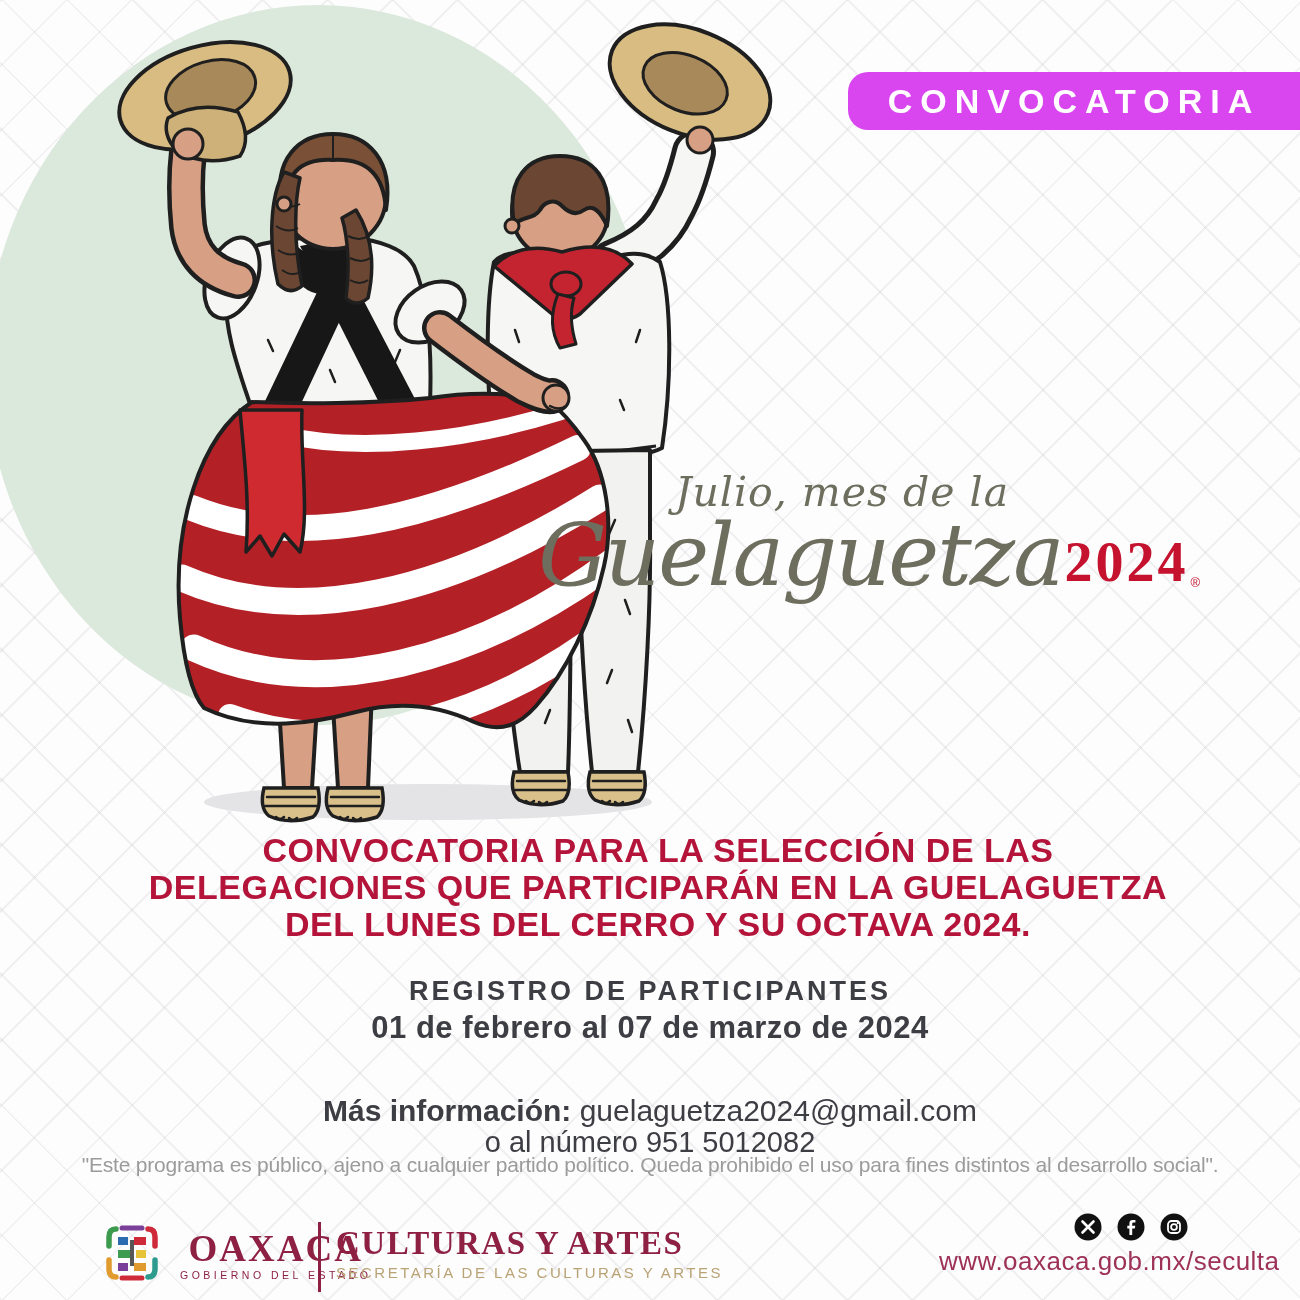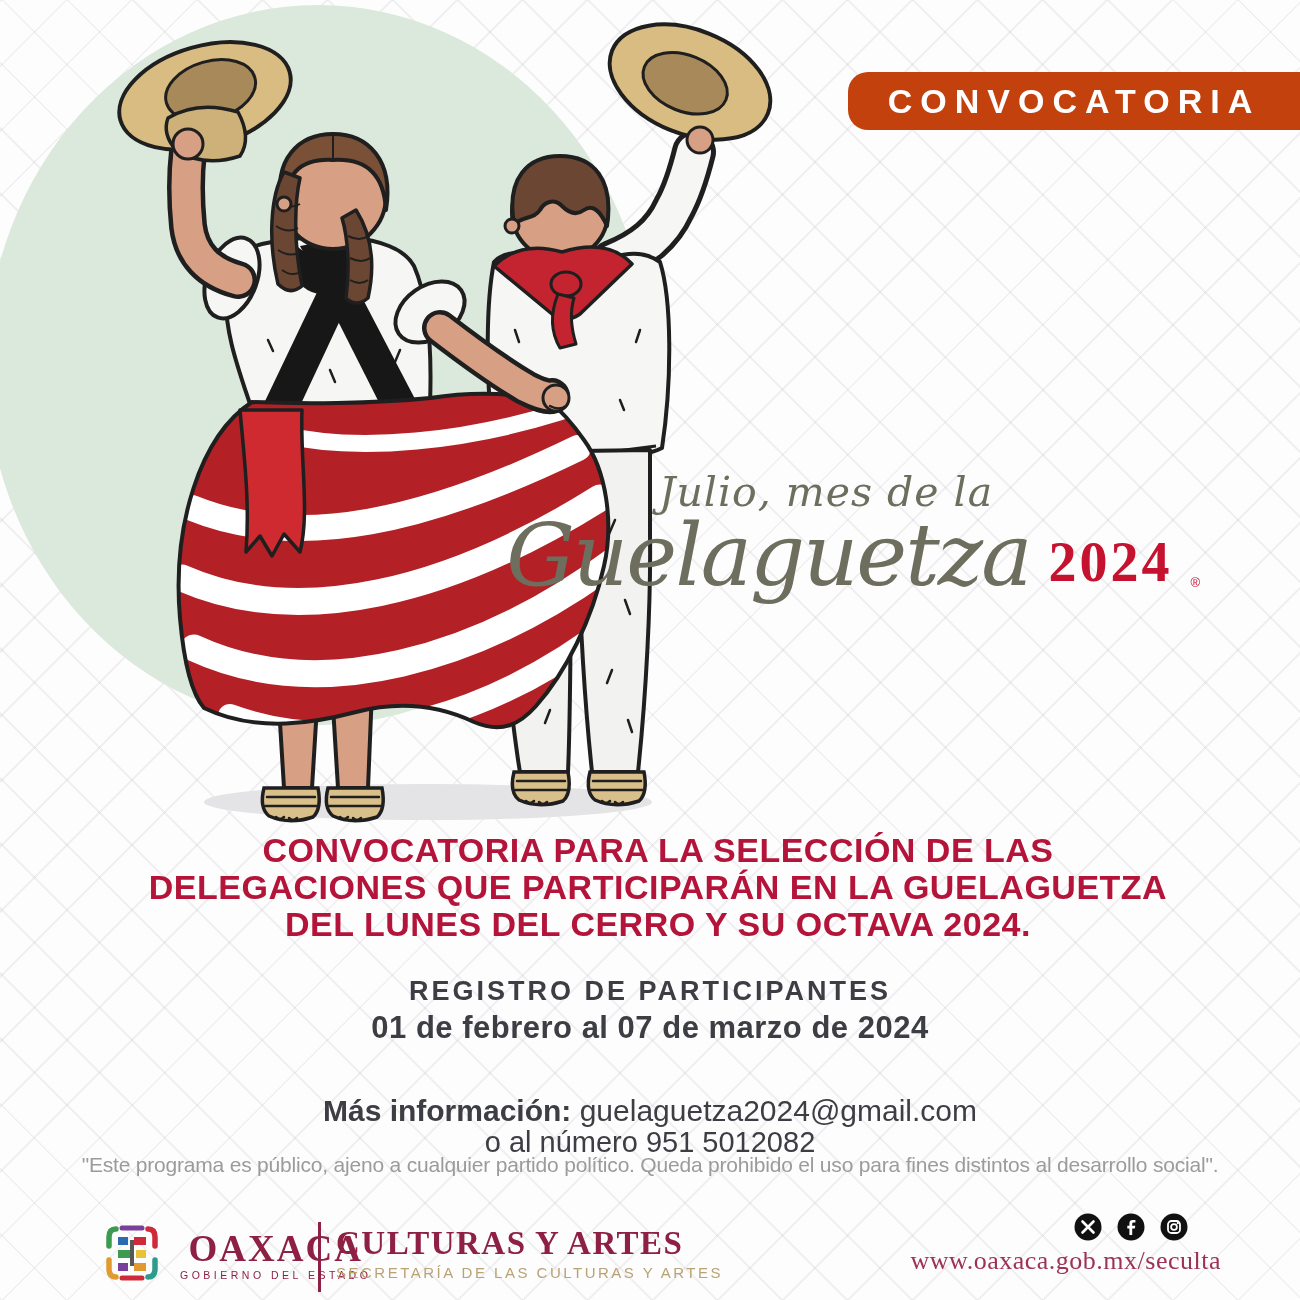--- a/index.html
+++ b/index.html
@@ -6,28 +6,28 @@
   .poster{position:relative;width:1300px;height:1300px;overflow:hidden;
     background:#fdfdfd;font-family:"Liberation Sans",sans-serif;}
   .pattern{position:absolute;inset:0;z-index:0;
     background-image:
       repeating-linear-gradient(45deg, rgba(186,180,188,0.18) 0px, rgba(186,180,188,0.18) 2px, transparent 2px, transparent 46px),
       repeating-linear-gradient(135deg, rgba(186,180,188,0.18) 0px, rgba(186,180,188,0.18) 2px, transparent 2px, transparent 46px);}
   .abs{position:absolute;}
   .illo{left:0;top:0;z-index:1;}
 
   .badge{left:848px;top:72px;width:452px;height:58px;z-index:2;
-    background:#c2410c;border-radius:20px 0 0 20px;
+    background:#d946ef;border-radius:20px 0 0 20px;
     display:flex;align-items:center;justify-content:center;
     color:#ffffff;font-weight:700;font-size:34px;letter-spacing:8px;}
 
   .lockup{top:468px;right:100px;z-index:2;text-align:center;}
   .lockup .tagline{font-family:"DejaVu Serif",serif;font-style:italic;
     font-size:41px;color:#6e6e5f;padding-right:54px;letter-spacing:1px;}
-  .lockup .row{display:flex;align-items:flex-end;justify-content:flex-end;gap:18px;margin-top:-6px;}
+  .lockup .row{display:flex;align-items:flex-end;justify-content:flex-end;gap:2px;margin-top:-6px;}
   .lockup .script{font-family:"DejaVu Serif",serif;font-style:italic;
     font-size:86px;color:#6e6e5f;line-height:1.05;letter-spacing:-2px;}
   .lockup .year{font-family:"Liberation Serif",serif;font-weight:700;
     font-size:56px;color:#c5122e;letter-spacing:3px;padding-bottom:6px;}
   .lockup .mark{font-size:13px;color:#c5122e;padding-bottom:10px;}
 
   .headline{left:0;top:832px;width:100%;z-index:2;text-align:center;
     font-family:Liberation Sans, sans-serif;font-weight:700;font-size:34px;
     line-height:37px;color:#b4143a;letter-spacing:0.5px;padding-left:8px;}
 
@@ -49,22 +49,22 @@
   .state-name{font-family:"Liberation Serif",serif;font-weight:700;
     font-size:37px;color:#8e2044;letter-spacing:2px;line-height:38px;}
   .state-sub{font-size:10.5px;font-weight:400;letter-spacing:3.5px;color:#8e2044;margin-top:1px;}
   .footer-divider{left:318px;top:1222px;width:3px;height:70px;background:#8e2044;z-index:2;}
   .dept-block{left:336px;top:1226px;z-index:2;}
   .dept-name{font-family:"Liberation Serif",serif;font-weight:700;
     font-size:33px;color:#8e2044;letter-spacing:1.5px;line-height:34px;}
   .dept-sub{font-size:15px;letter-spacing:2.5px;color:#b9a274;margin-top:4px;}
 
   .social-row{left:1074px;top:1213px;z-index:2;display:flex;gap:15px;}
-  .website{left:905px;top:1246px;width:316px;z-index:2;text-align:right;
-    font-size:26px;color:#9d3157;letter-spacing:0.5px;font-family:Liberation Serif, serif;}
+  .website{left:939px;top:1246px;width:316px;z-index:2;text-align:right;
+    font-size:26px;color:#9d3157;letter-spacing:0.5px;}
 </style>
 </head>
 <body>
 
 <div class="poster">
   <div class="pattern"></div>
 
   <svg class="abs illo" width="840" height="840" viewBox="0 0 840 840" role="img" aria-label="Two faceless dancers in traditional Oaxacan dress waving straw hats">
     <ellipse cx="318" cy="365" rx="332" ry="360" fill="#dbe8dc"></ellipse>
     <ellipse cx="428" cy="802" rx="224" ry="18" fill="#e4e4e6"></ellipse>

